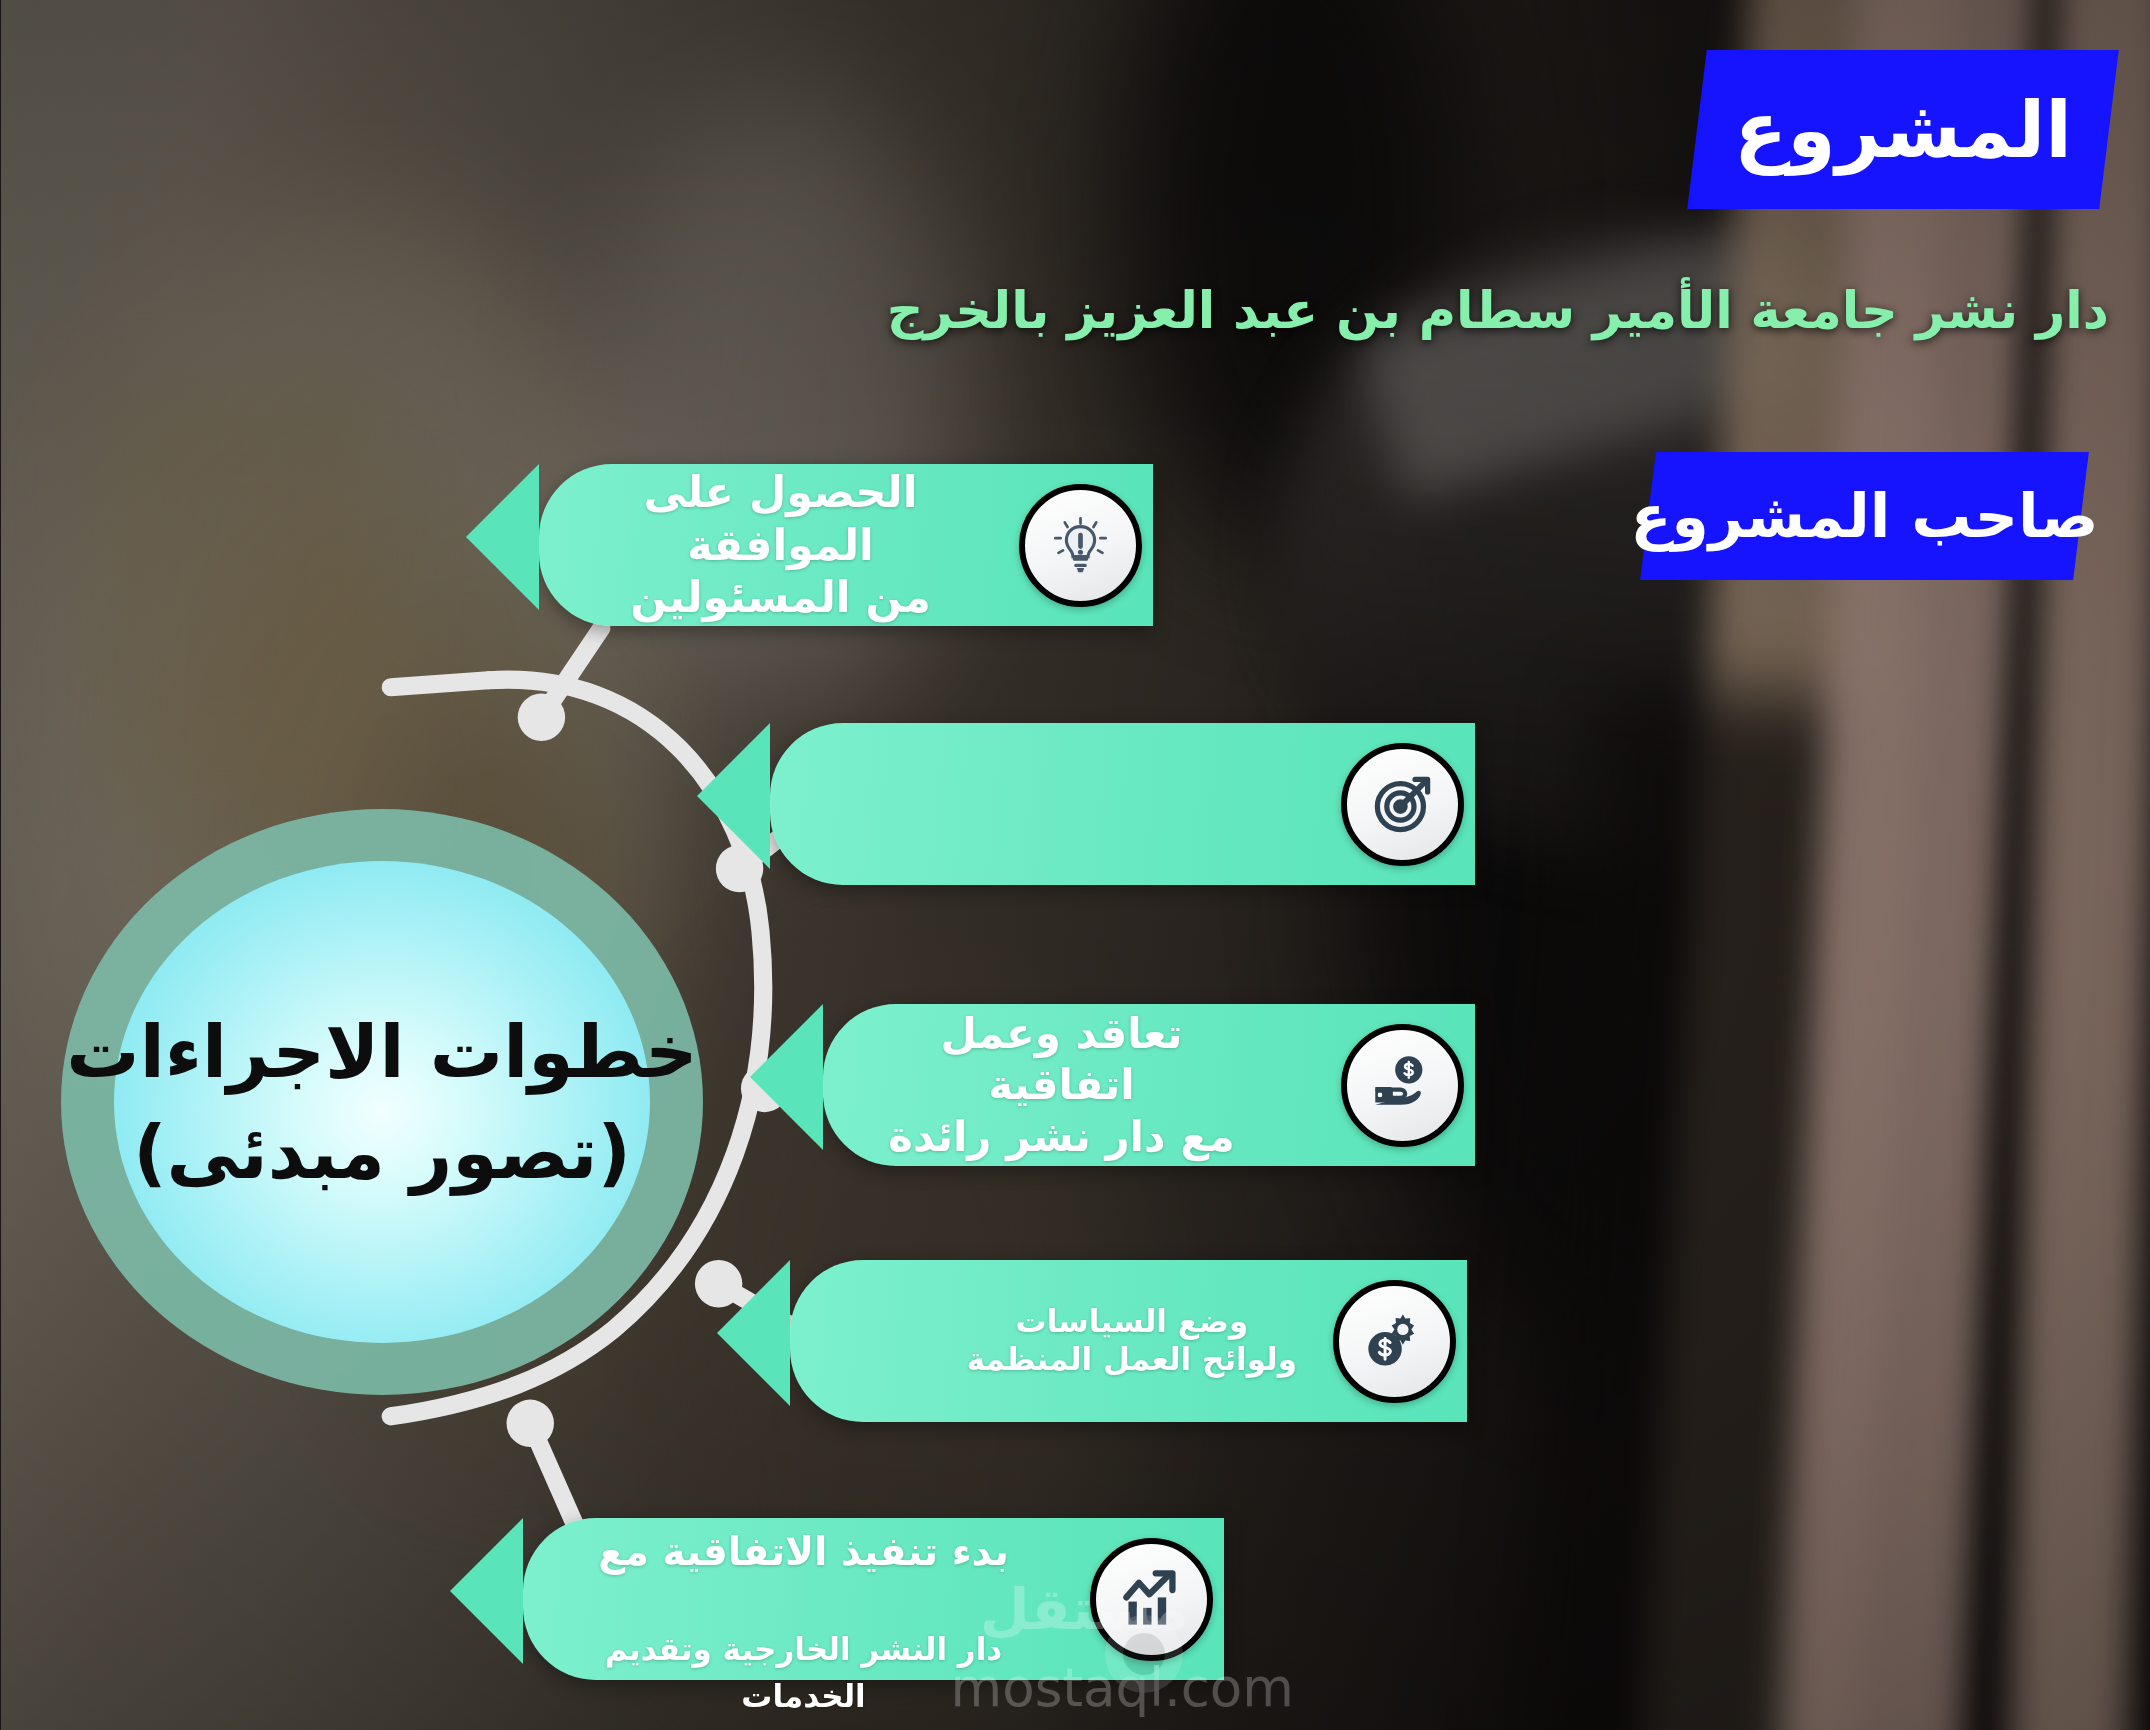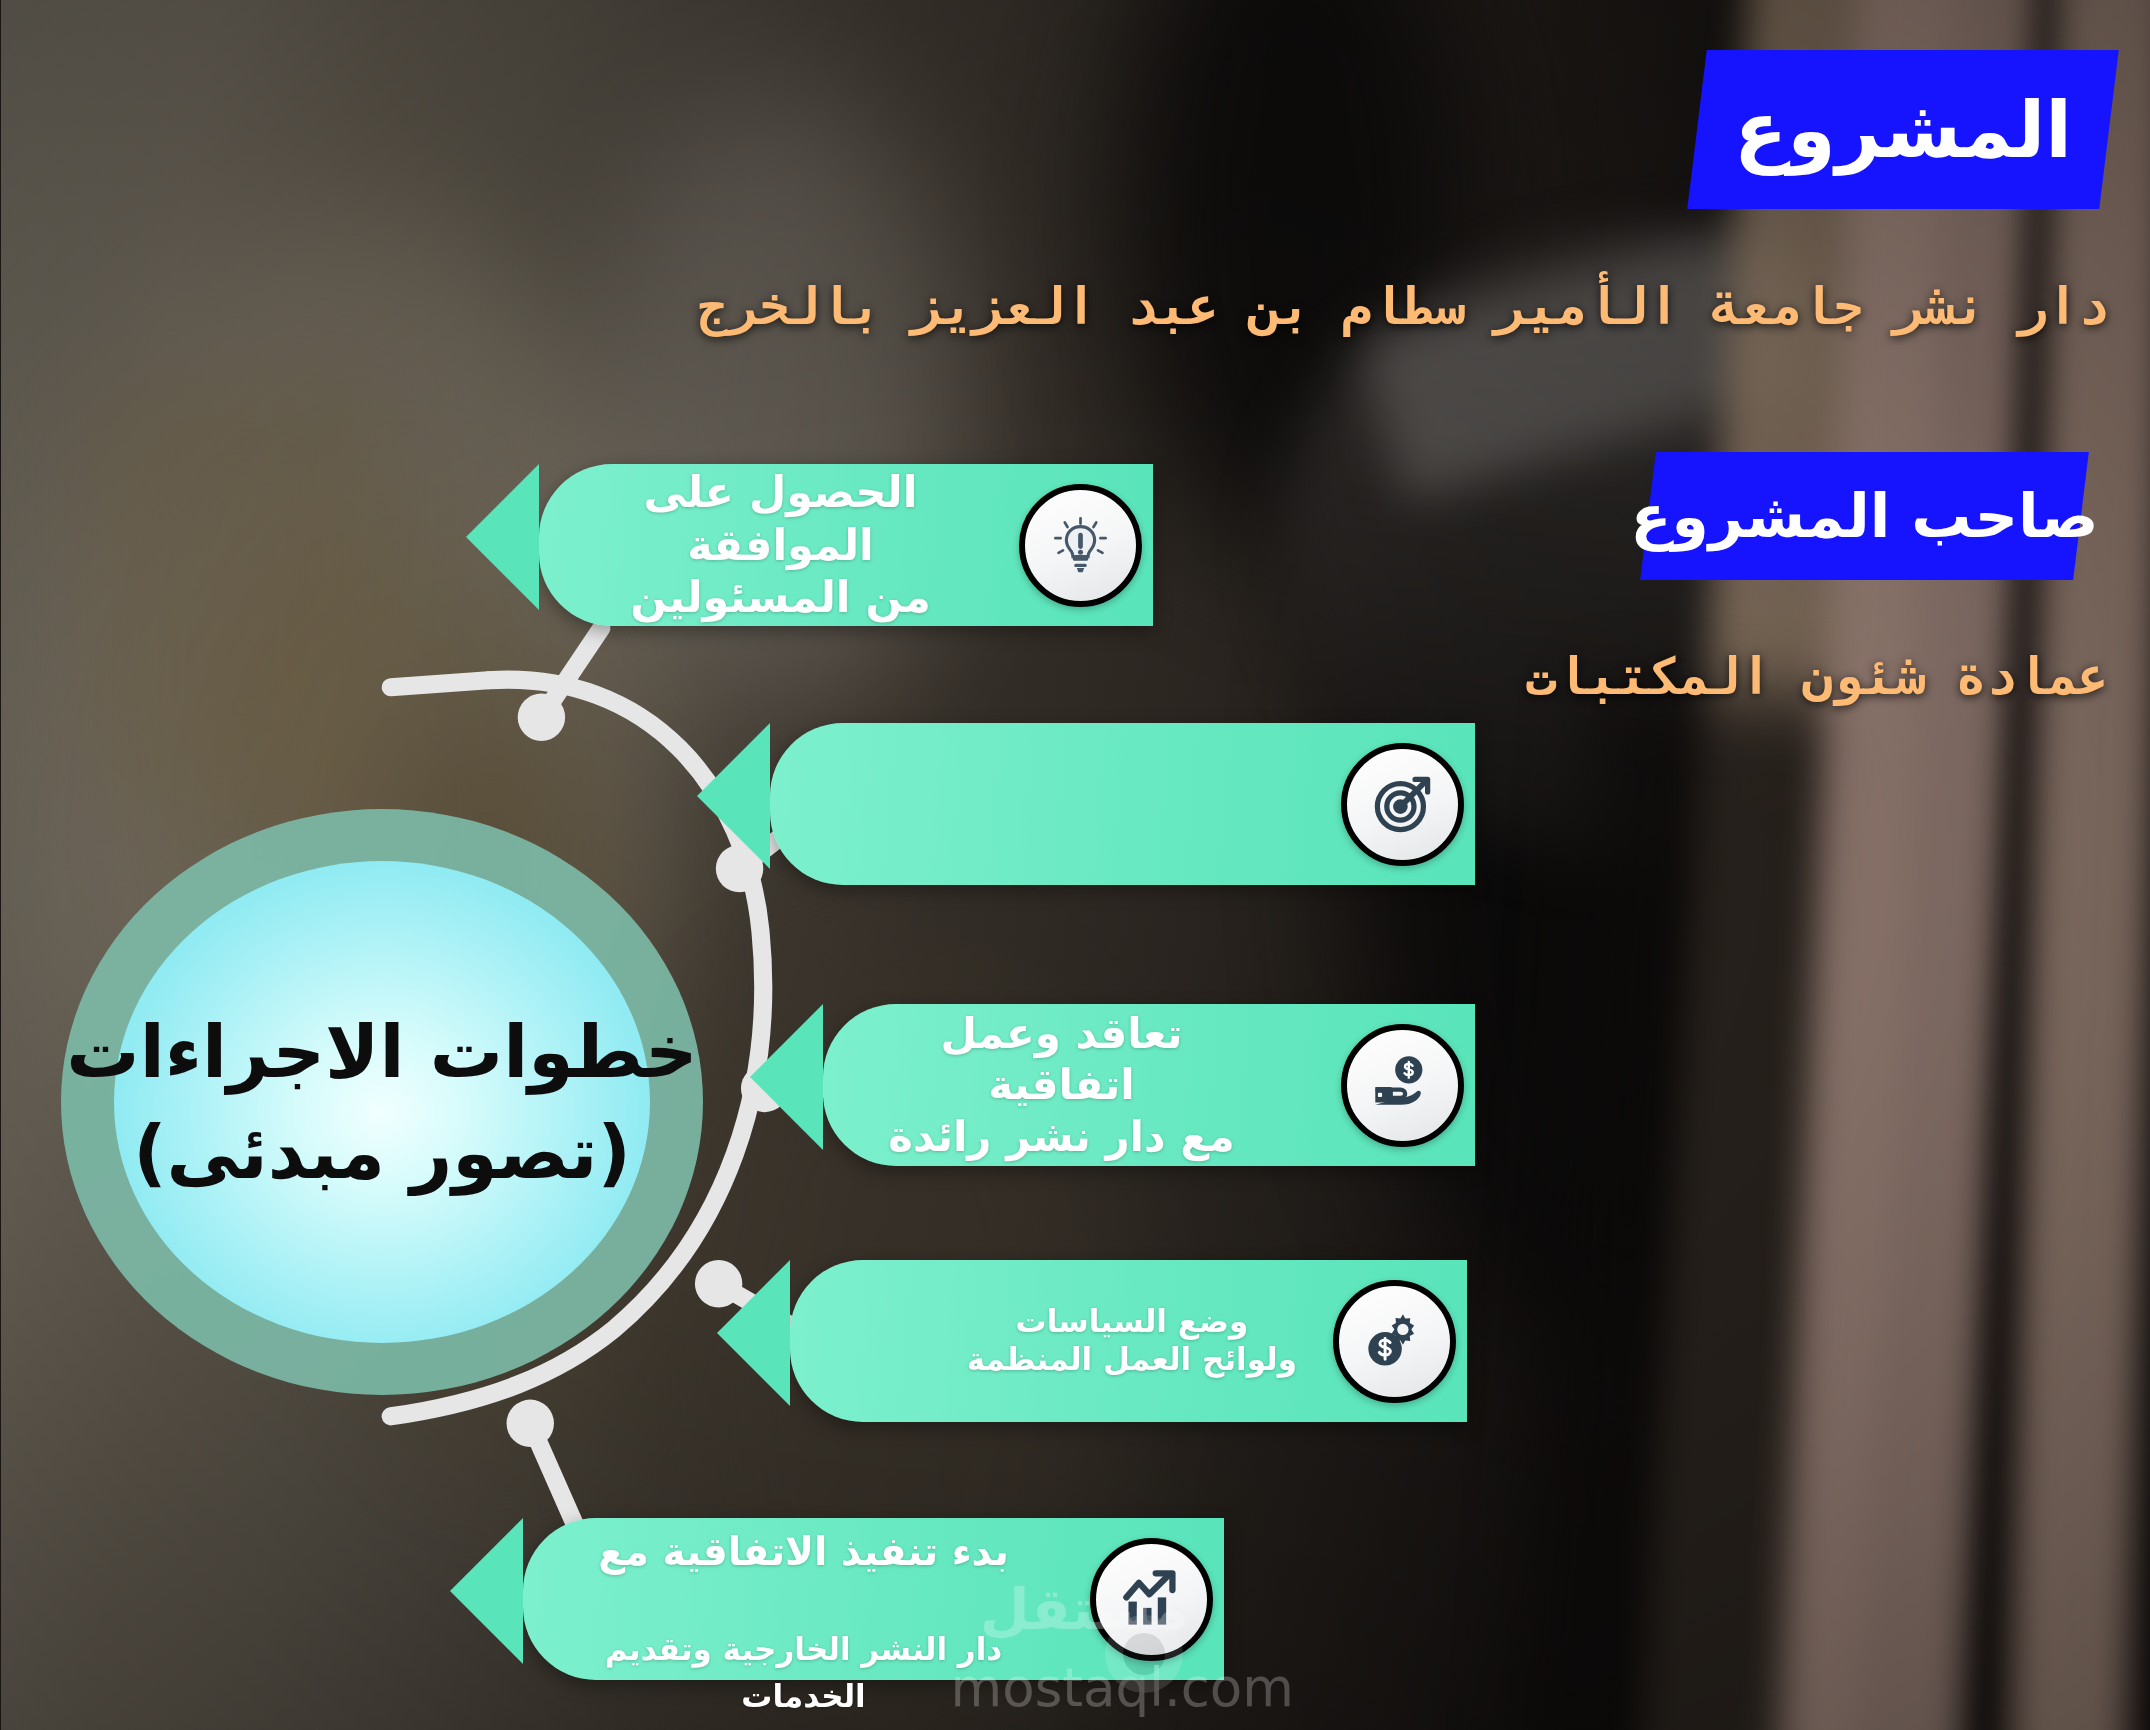--- a/index.html
+++ b/index.html
@@ -129,26 +129,25 @@
     font-size: 78px;
   }
   #banner-owner {
     right: 70px; top: 452px;
     width: 433px; height: 128px;
     font-size: 60px;
   }
 
   .subtitle {
     position: absolute;
-    color: #fdba74;
+    color: #86efac;
     font-weight: 700;
     white-space: nowrap;
     text-shadow: 0 2.1px 9.8px rgba(0,0,0,.75);
     line-height: 1.1;
-    font-family: Liberation Mono, monospace;
   }
   #subtitle-project {
     right: 42px; top: 283px;
     font-size: 51px;
     letter-spacing: -0.7px;
   }
   #subtitle-owner {
     right: 42px; top: 653px;
     font-size: 51px;
   }
@@ -452,21 +451,20 @@
   </div>
 
   <div class="subtitle" id="subtitle-project">دار نشر جامعة الأمير سطام بن عبد العزيز بالخرج</div>
 
   <div class="banner" id="banner-owner">
     <div class="shadow"></div>
     <div class="shape"></div>
     <div class="txt">صاحب المشروع</div>
   </div>
 
-  <div class="subtitle" id="subtitle-owner">عمادة شئون المكتبات</div>
 
   <div id="watermark">
     <div class="wm-ar">مستقل</div>
     <div class="wm-dot"></div>
     <div class="wm-url">mostaql.com</div>
   </div>
 
 </div>
 
 

